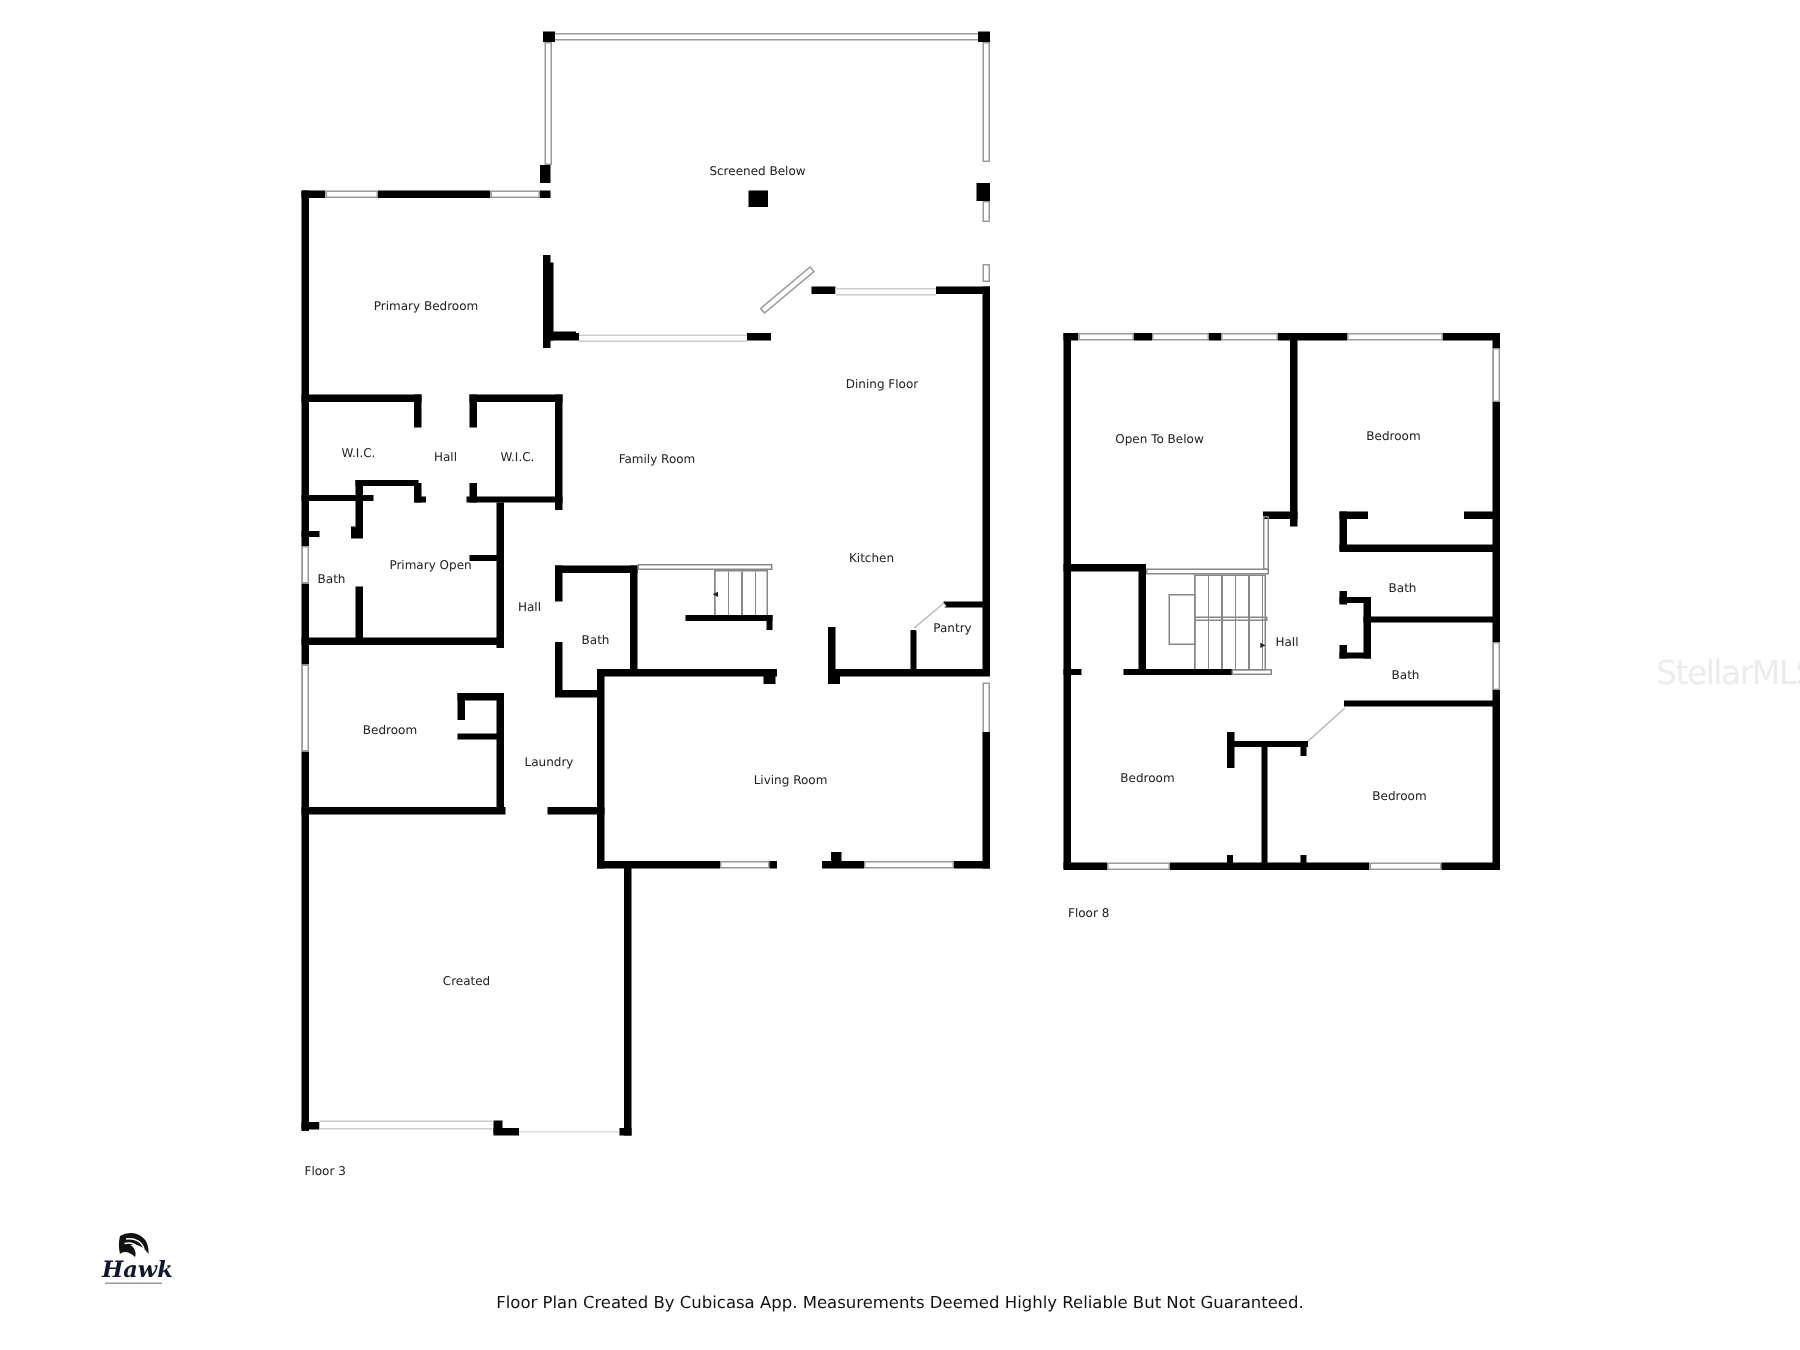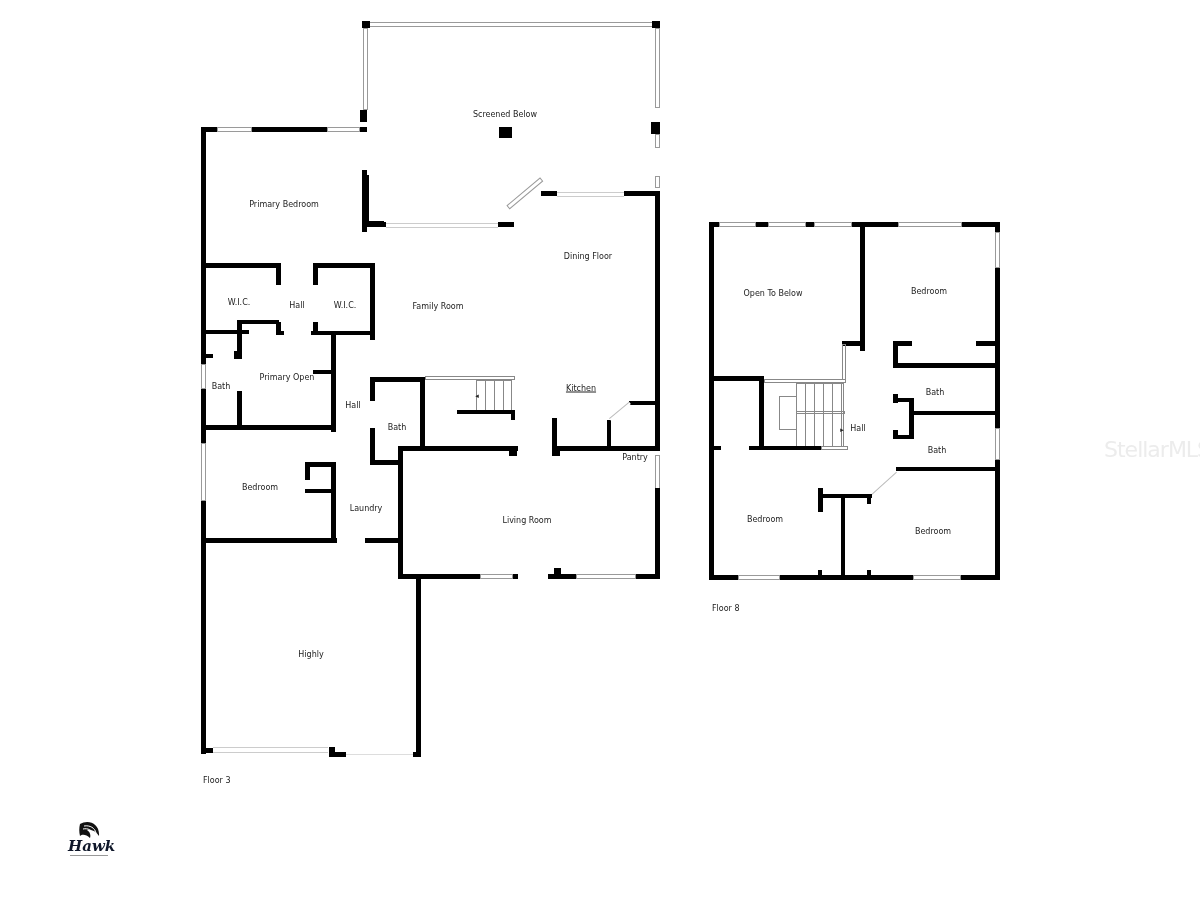--- a/index.html
+++ b/index.html
@@ -189,26 +189,26 @@
       <div class="label" style="left: 284px; top: 204px;">Primary Bedroom</div>
       <div class="label" style="left: 239px; top: 302px;">W.I.C.</div>
       <div class="label" style="left: 297px; top: 305px;">Hall</div>
       <div class="label" style="left: 345px; top: 305px;">W.I.C.</div>
       <div class="label" style="left: 438px; top: 306px;">Family Room</div>
       <div class="label" style="left: 588px; top: 256px;">Dining Floor</div>
       <div class="label" style="left: 221px; top: 386px;">Bath</div>
       <div class="label" style="left: 287px; top: 377px;">Primary Open</div>
       <div class="label" style="left: 353px; top: 405px;">Hall</div>
       <div class="label" style="left: 397px; top: 427px;">Bath</div>
-      <div class="label" style="left: 581px; top: 388px; text-decoration: underline;">Kitchen</div>
-      <div class="label" style="left: 635px; top: 457px;">Pantry</div>
+      <div class="label" style="left: 581px; top: 372px;">Kitchen</div>
+      <div class="label" style="left: 635px; top: 419px;">Pantry</div>
       <div class="label" style="left: 260px; top: 487px;">Bedroom</div>
       <div class="label" style="left: 366px; top: 508px;">Laundry</div>
       <div class="label" style="left: 527px; top: 520px;">Living Room</div>
-      <div class="label" style="left: 311px; top: 654px;">Highly</div>
+      <div class="label" style="left: 311px; top: 654px;">Created</div>
       <div class="label" style="left: 773px; top: 293px;">Open To Below</div>
       <div class="label" style="left: 929px; top: 291px;">Bedroom</div>
       <div class="label" style="left: 935px; top: 392px;">Bath</div>
       <div class="label" style="left: 858px; top: 428px;">Hall</div>
       <div class="label" style="left: 937px; top: 450px;">Bath</div>
       <div class="label" style="left: 765px; top: 519px;">Bedroom</div>
       <div class="label" style="left: 933px; top: 531px;">Bedroom</div>
     </div>
 
   <div class="watermark">StellarMLS</div>
@@ -216,13 +216,14 @@
   <div class="logo">
     <svg width="46" height="40" viewBox="0 0 46 40">
       <path d="M14 4 C22 -1 34 3 33 16 C30 11 25 9 21 10 C24 12 25 15 24 18 C20 14 16 14 14 16 C13 12 13 8 14 4 Z" fill="#111"></path>
       <path d="M18 6 C24 5 29 8 30 13" stroke="#fff" stroke-width="1" fill="none"></path>
       <path d="M17 9 C22 8 26 10 27 14" stroke="#fff" stroke-width="1" fill="none"></path>
     </svg>
     <div style="position:absolute;left:2px;top:17px;font-family:'DejaVu Serif',serif;font-style:italic;font-weight:bold;font-size:15px;color:#0f172a;">Hawk</div>
     <div style="position:absolute;left:4px;top:35px;width:38px;height:1px;background:#999;"></div>
   </div>
 
+  <div class="footer">Floor Plan Created By Cubicasa App. Measurements Deemed Highly Reliable But Not Guaranteed.</div>
 </div>
 
 </body></html>

